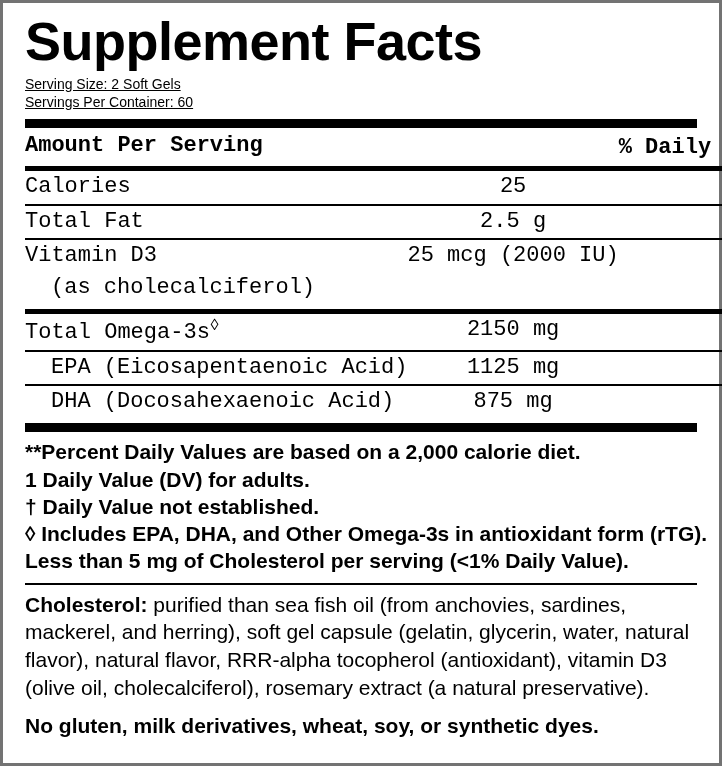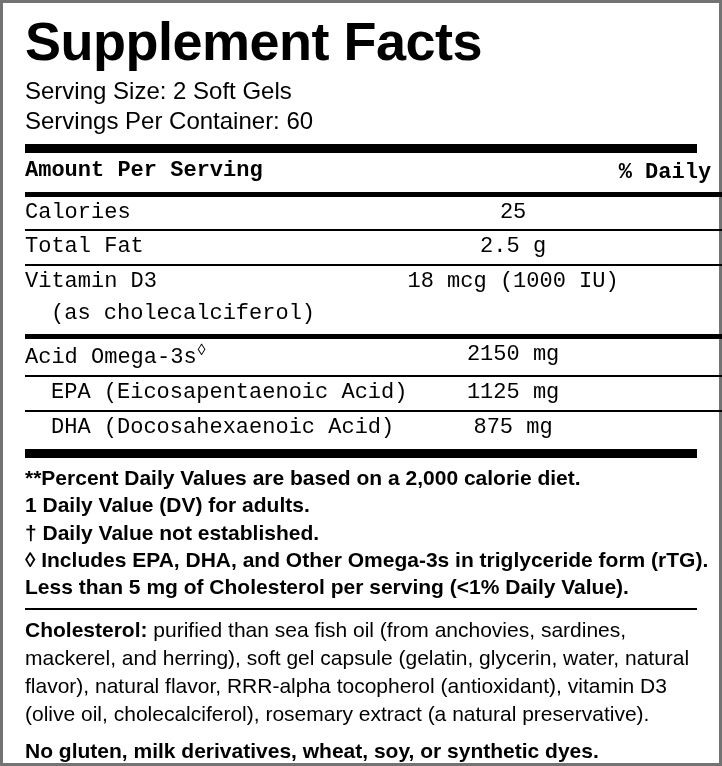--- a/index.html
+++ b/index.html
@@ -25,23 +25,24 @@
   }
   .title {
     font-size: 54px;
     font-weight: bold;
     letter-spacing: -0.5px;
     line-height: 1.05;
     margin: 2px 0 6px 0;
     white-space: nowrap;
   }
   .serving-line {
-    font-size: 24px;
+    font-size: 14px;
     line-height: 1.28;
     white-space: nowrap;
+    text-decoration: underline;
   }
   .rule-thick {
     height: 9px;
     background: #000;
     margin: 7px 0 0 0;
   }
   .rule-medium {
     height: 5px;
     background: #000;
     margin: 0;
@@ -168,36 +169,36 @@
         <td class="dv">3%</td>
       </tr>
       <tr class="sep">
           <td colspan="3">
             <div class="hairline"></div>
           </td>
         </tr>
 
       <tr>
         <td class="nm">Vitamin D3</td>
-        <td class="amt">18 mcg (1000 IU)</td>
+        <td class="amt">25 mcg (2000 IU)</td>
         <td class="dv">125%</td>
       </tr>
       <tr>
         <td class="nm indent1">(as cholecalciferol)</td>
         <td class="amt"></td>
         <td class="dv"></td>
       </tr>
       <tr class="sep">
           <td colspan="3">
             <div class="rule-medium" style="margin-top:4px"></div>
           </td>
         </tr>
 
       <tr>
-        <td class="nm"><span>Acid Omega-3s</span><span class="diamond">◊</span></td>
+        <td class="nm"><span>Total Omega-3s</span><span class="diamond">◊</span></td>
         <td class="amt">2150 mg</td>
         <td class="dv">†</td>
       </tr>
       <tr class="sep">
           <td colspan="3">
             <div class="hairline"></div>
           </td>
         </tr>
 
       <tr>
@@ -218,21 +219,21 @@
       </tr>
     </tbody>
   </table>
 
   <div class="rule-thick" style="margin-top:5px"></div>
 
   <div class="footnotes">
     <div>**Percent Daily Values are based on a 2,000 calorie diet.</div>
     <div>1 Daily Value (DV) for adults.</div>
     <div>† Daily Value not established.</div>
-    <div>◊ Includes EPA, DHA, and Other Omega-3s in triglyceride form (rTG).</div>
+    <div>◊ Includes EPA, DHA, and Other Omega-3s in antioxidant form (rTG).</div>
     <div>Less than 5 mg of Cholesterol per serving (&lt;1% Daily Value).</div>
   </div>
 
   <div class="rule-thin" style="margin-top:8px"></div>
 
   <div class="ingredients">
     <b>Cholesterol:</b><span> purified than sea fish oil (from anchovies, sardines, mackerel, and herring), soft gel capsule (gelatin, glycerin, water, natural flavor), natural flavor, RRR-alpha tocopherol (antioxidant), vitamin D3 (olive oil, cholecalciferol), rosemary extract (a natural preservative).</span>
   </div>
 
   <div class="free-from">No gluten, milk derivatives, wheat, soy, or synthetic dyes.</div>

